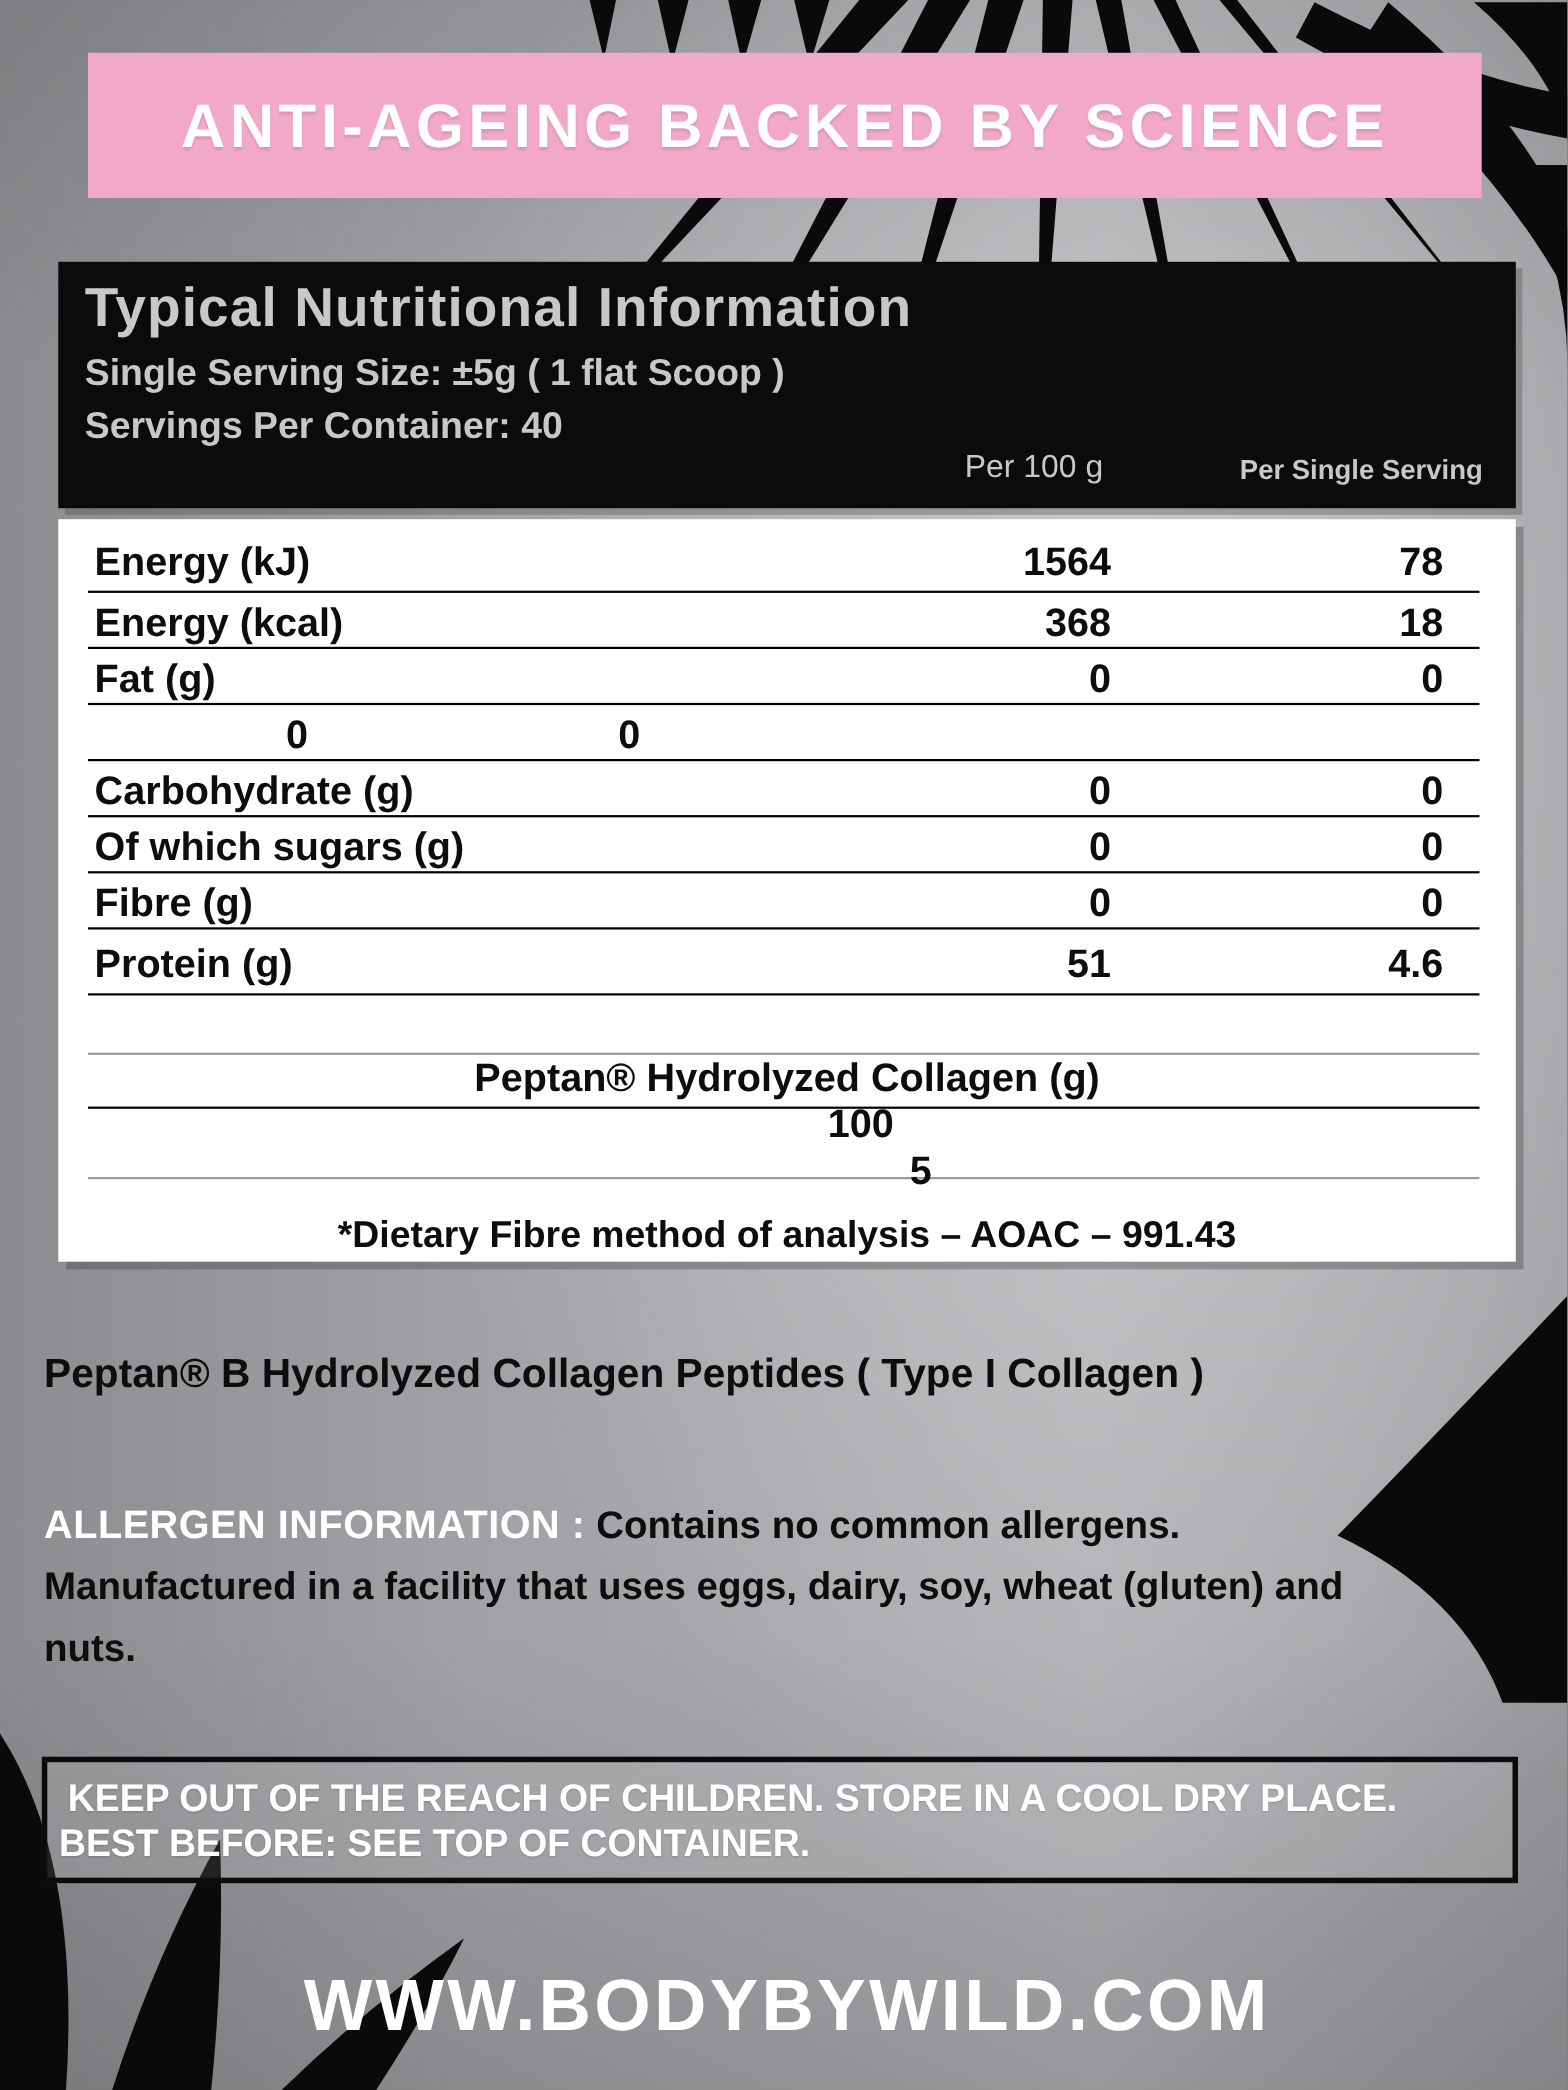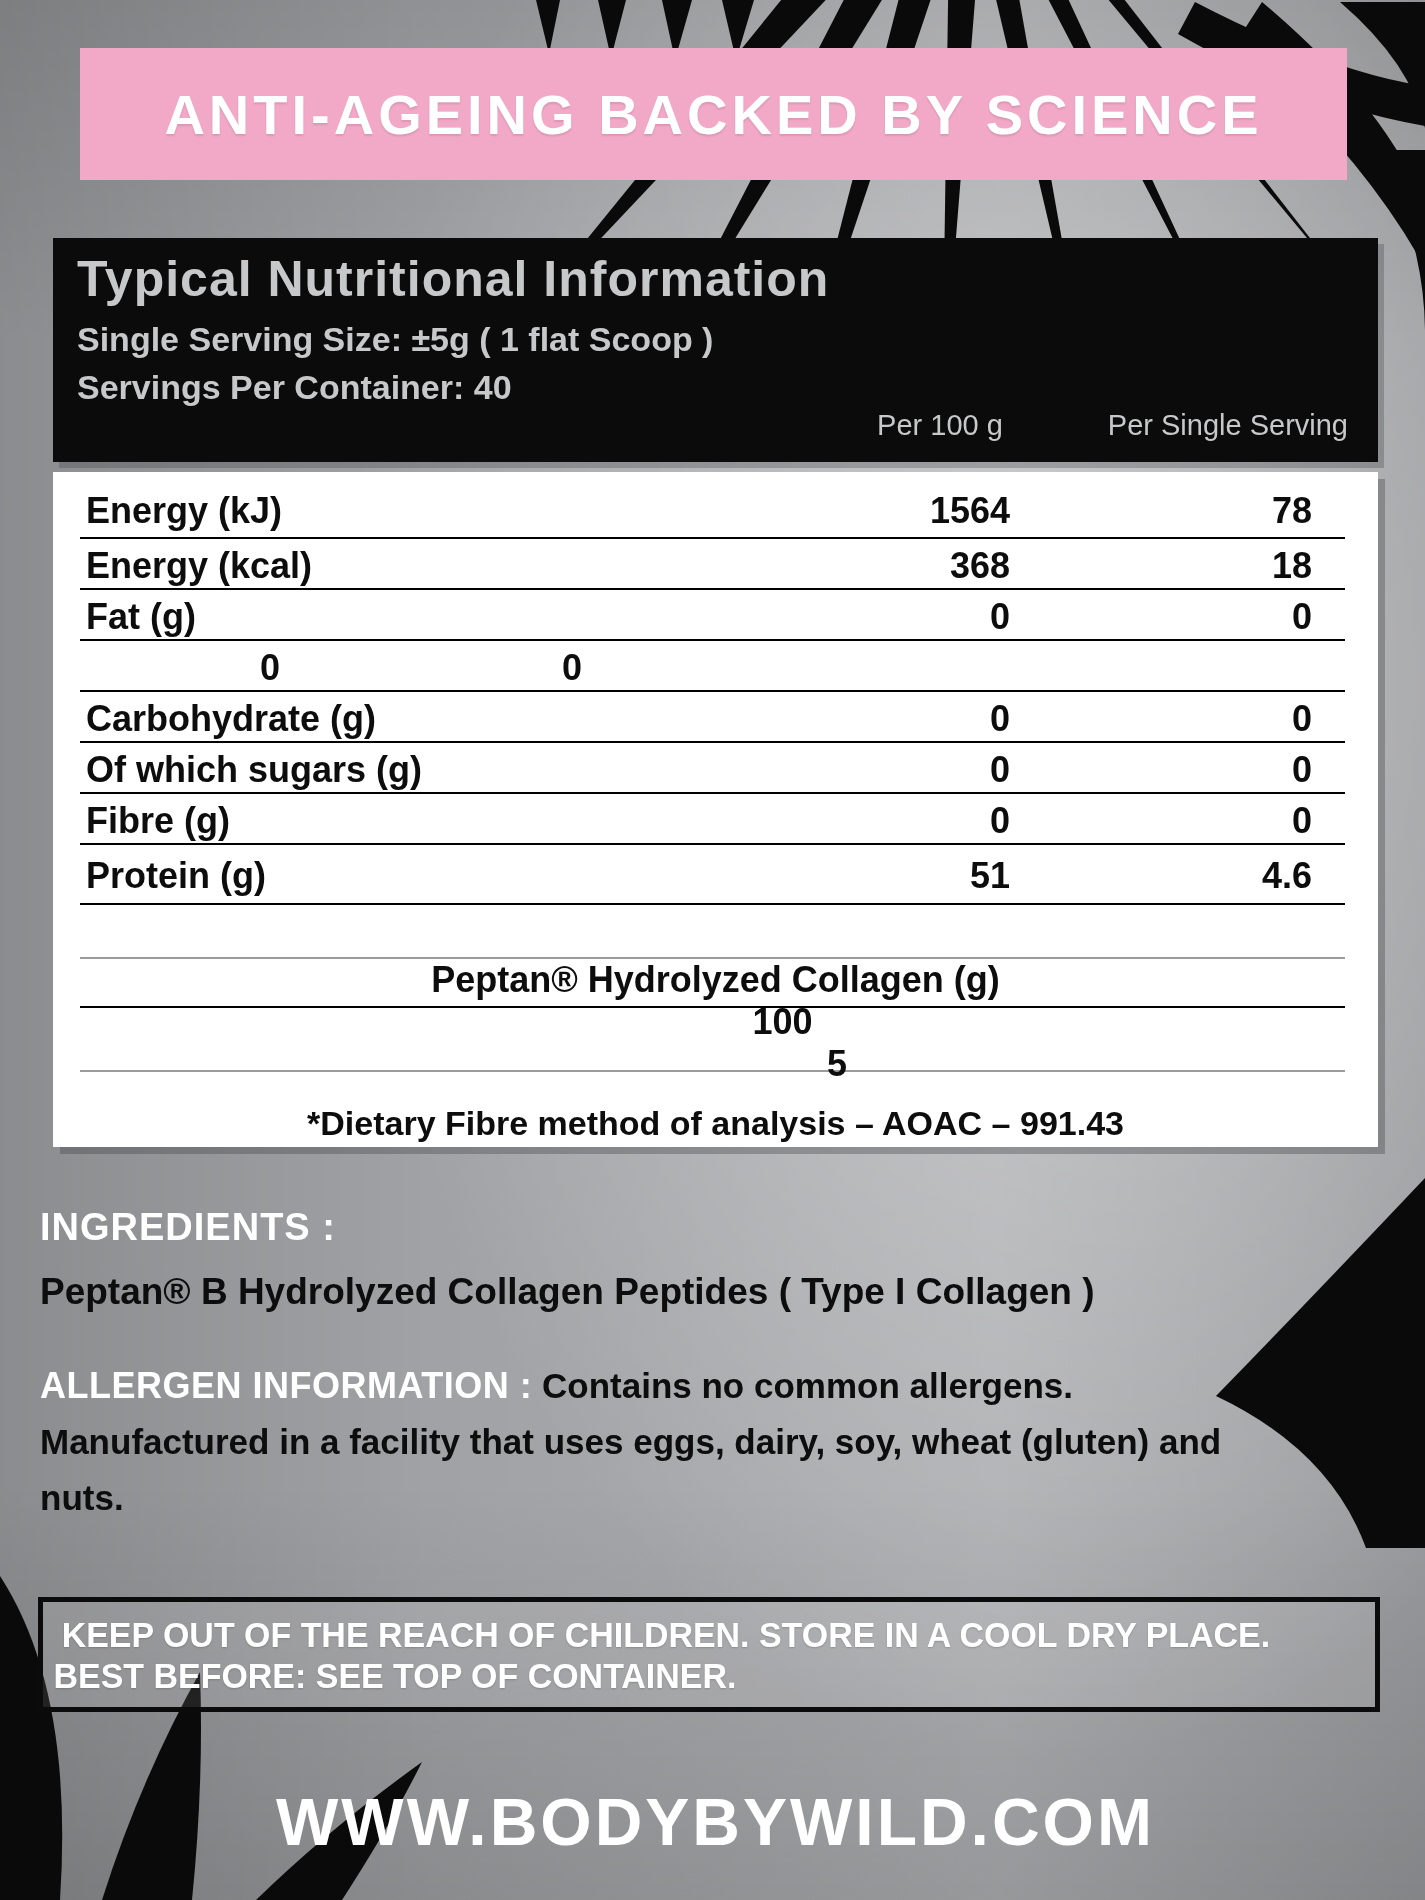--- a/index.html
+++ b/index.html
@@ -28,21 +28,21 @@
   
   .nutbox{
     position:absolute;left:53px;top:238px;width:1325px;height:224px;
     background:#0B0B0C;z-index:3;box-shadow:6px 6px 0 rgba(60,62,66,0.30);
     color:#C7C8CA;
   }
   .nutbox .title{position:absolute;left:24px;top:12px;font-size:50px;font-weight:bold;letter-spacing:1px;}
   .nutbox .sub1{position:absolute;left:24px;top:82px;font-size:34px;font-weight:bold;}
   .nutbox .sub2{position:absolute;left:24px;top:130px;font-size:34px;font-weight:bold;}
   .nutbox .col100{position:absolute;left:737px;bottom:20px;width:300px;text-align:center;font-size:29px;font-weight:normal;}
-  .nutbox .colserv{position:absolute;right:30px;bottom:20px;font-size:29px;font-weight:normal;}
+  .nutbox .colserv{position:absolute;right:30px;bottom:20px;font-size:25px;font-weight:bold;}
 
   
   .panel{
     position:absolute;left:53px;top:472px;width:1325px;height:675px;
     background:#FFFFFF;z-index:3;box-shadow:7px 7px 0 rgba(60,62,66,0.35);
     color:#0D0D0D;box-sizing:border-box;padding-top:12px;
   }
   .nrow{
     display:flex;align-items:center;margin:0 33px 4px 27px;
     border-bottom:2px solid #000000;box-sizing:border-box;
@@ -177,21 +177,20 @@
     <div class="nrow peptan">
       <span class="nlabel">Peptan® Hydrolyzed Collagen (g)</span>
       <span class="nv1">100</span>
       <span class="nv2">5</span>
     </div>
     <div class="spacer2"></div>
     <div class="footnote">*Dietary Fibre method of analysis – AOAC – 991.43</div>
   </div>
 
   <div class="ingredients">
-    <div class="head">INGREDIENTS :</div>
     <div class="txt">Peptan® B Hydrolyzed Collagen Peptides ( Type I Collagen )</div>
   </div>
 
   <div class="allergen">
     <span class="head">ALLERGEN INFORMATION :</span>
     <span>Contains no common allergens. Manufactured in a facility that uses eggs, dairy, soy, wheat (gluten) and nuts.</span>
   </div>
 
   <div class="storebox">
     <div>KEEP OUT OF THE REACH OF CHILDREN. STORE IN A COOL DRY PLACE.</div>

